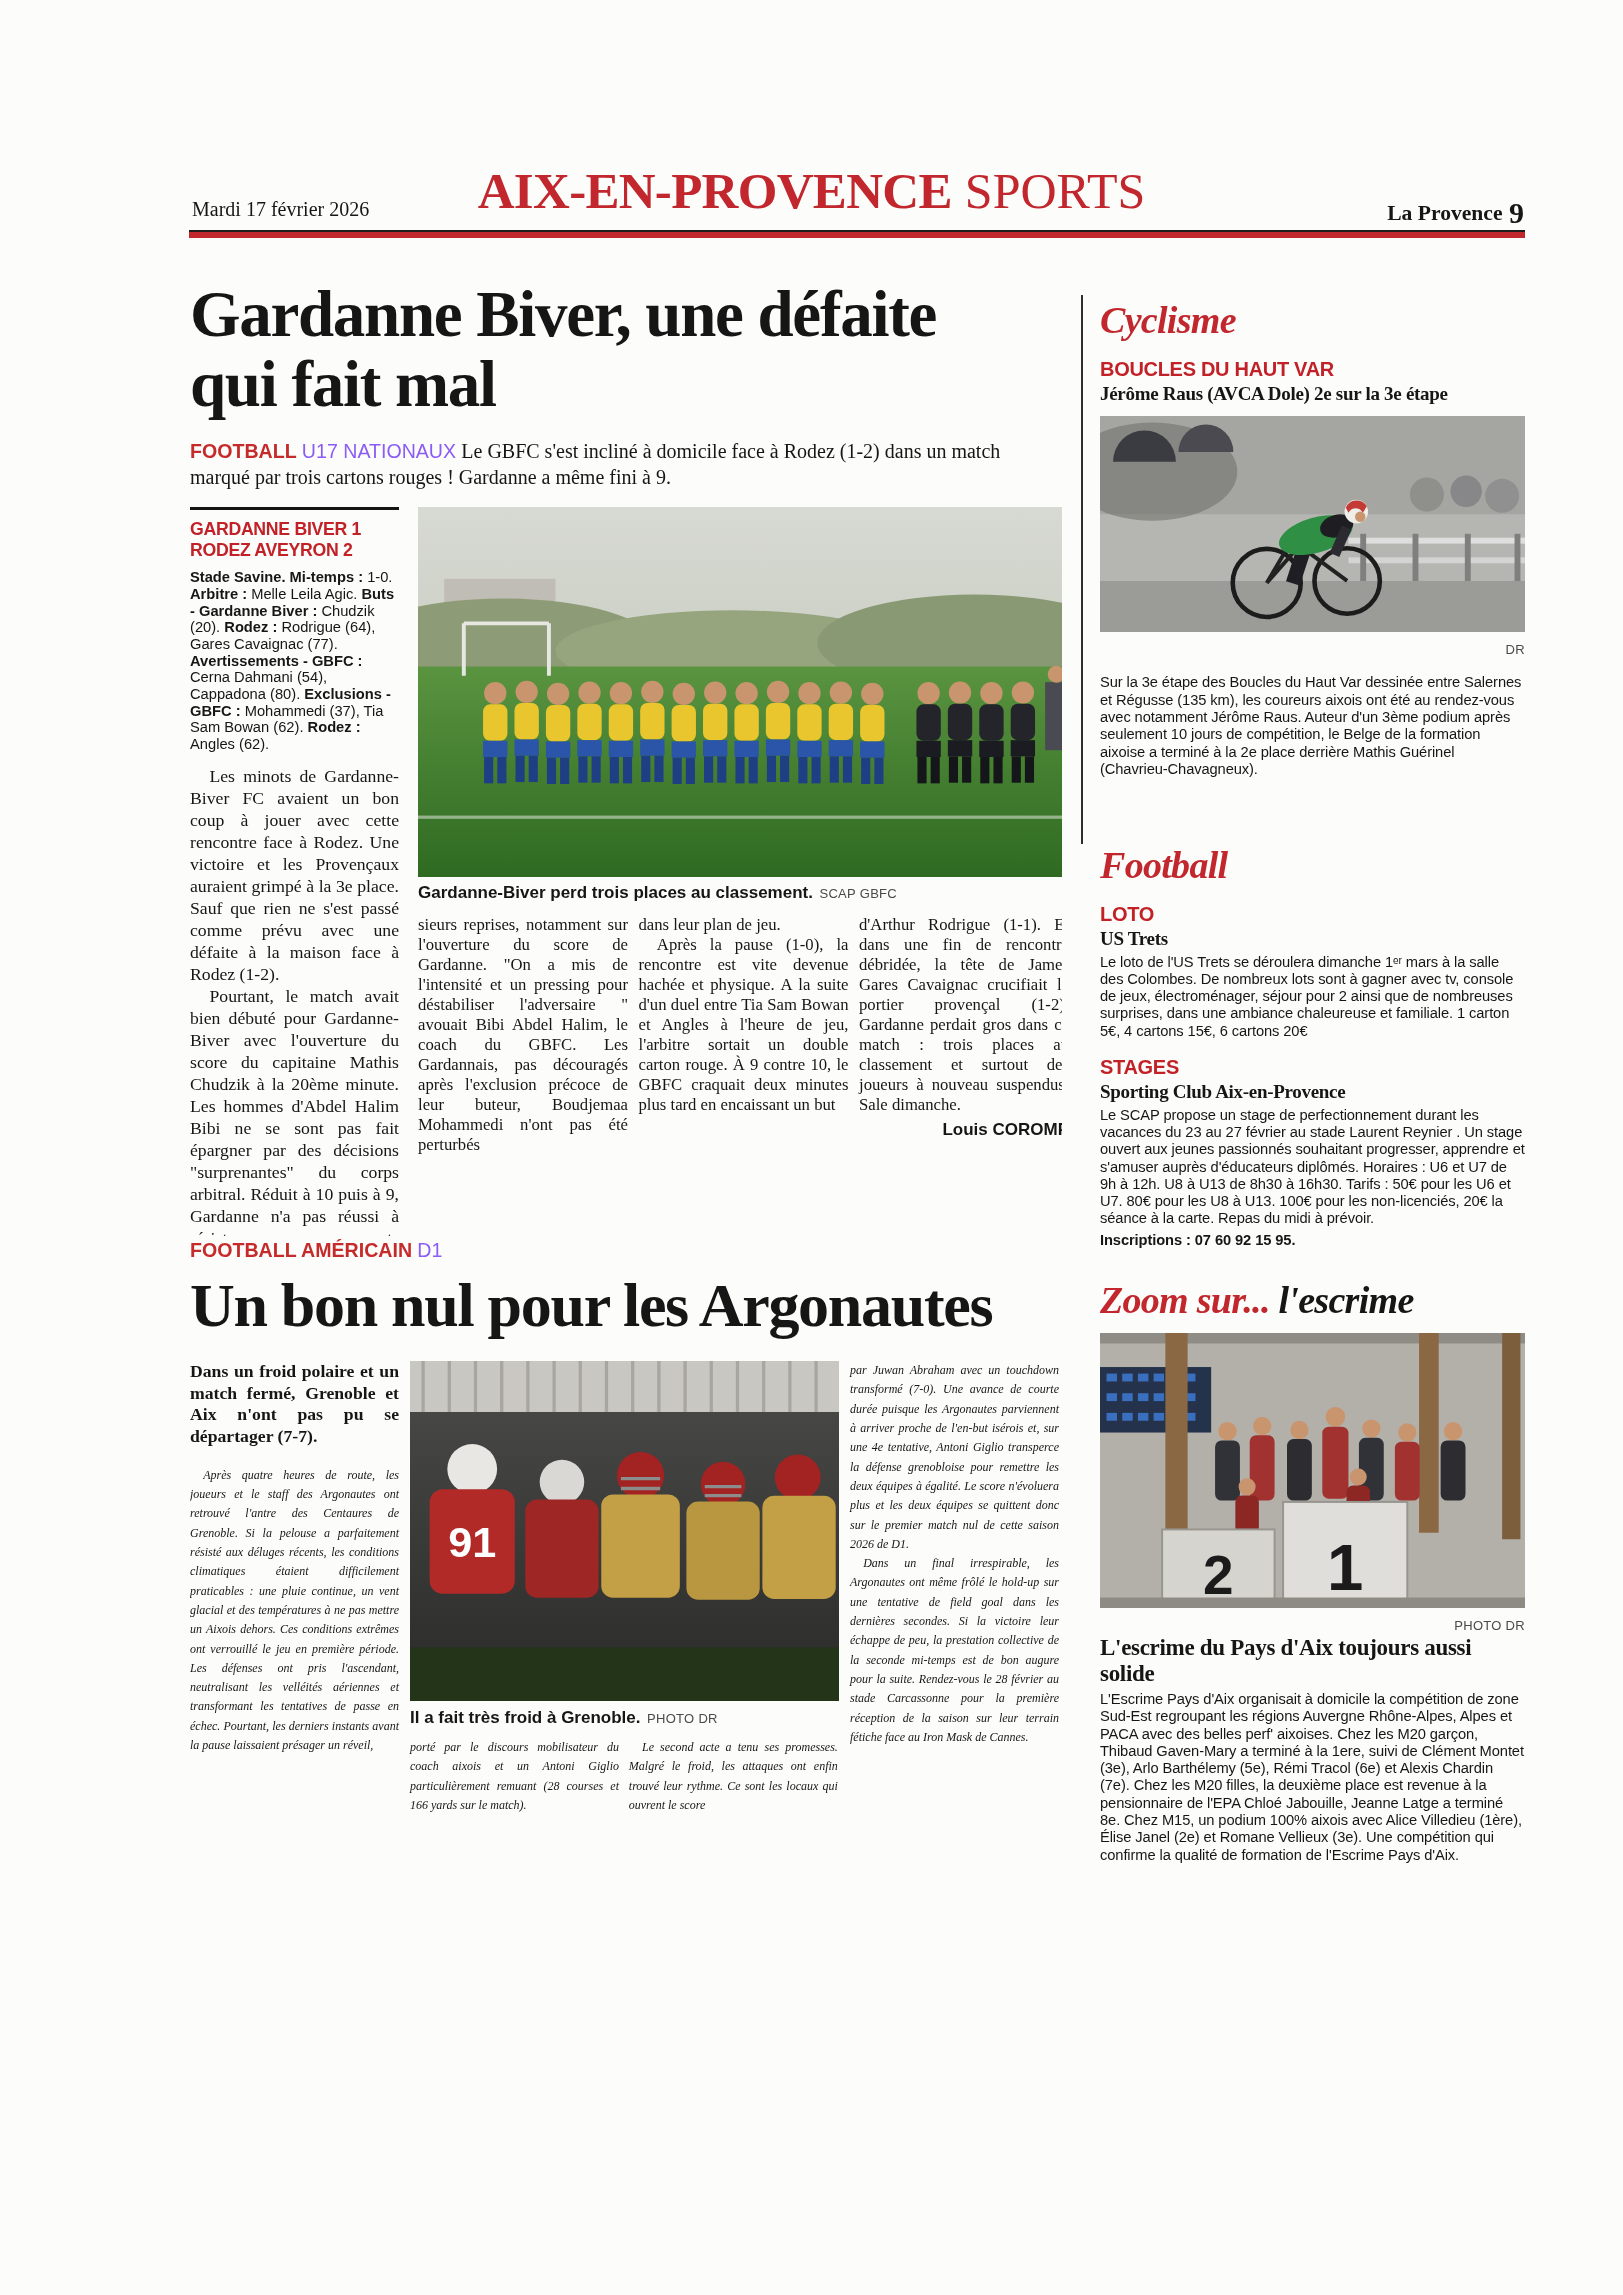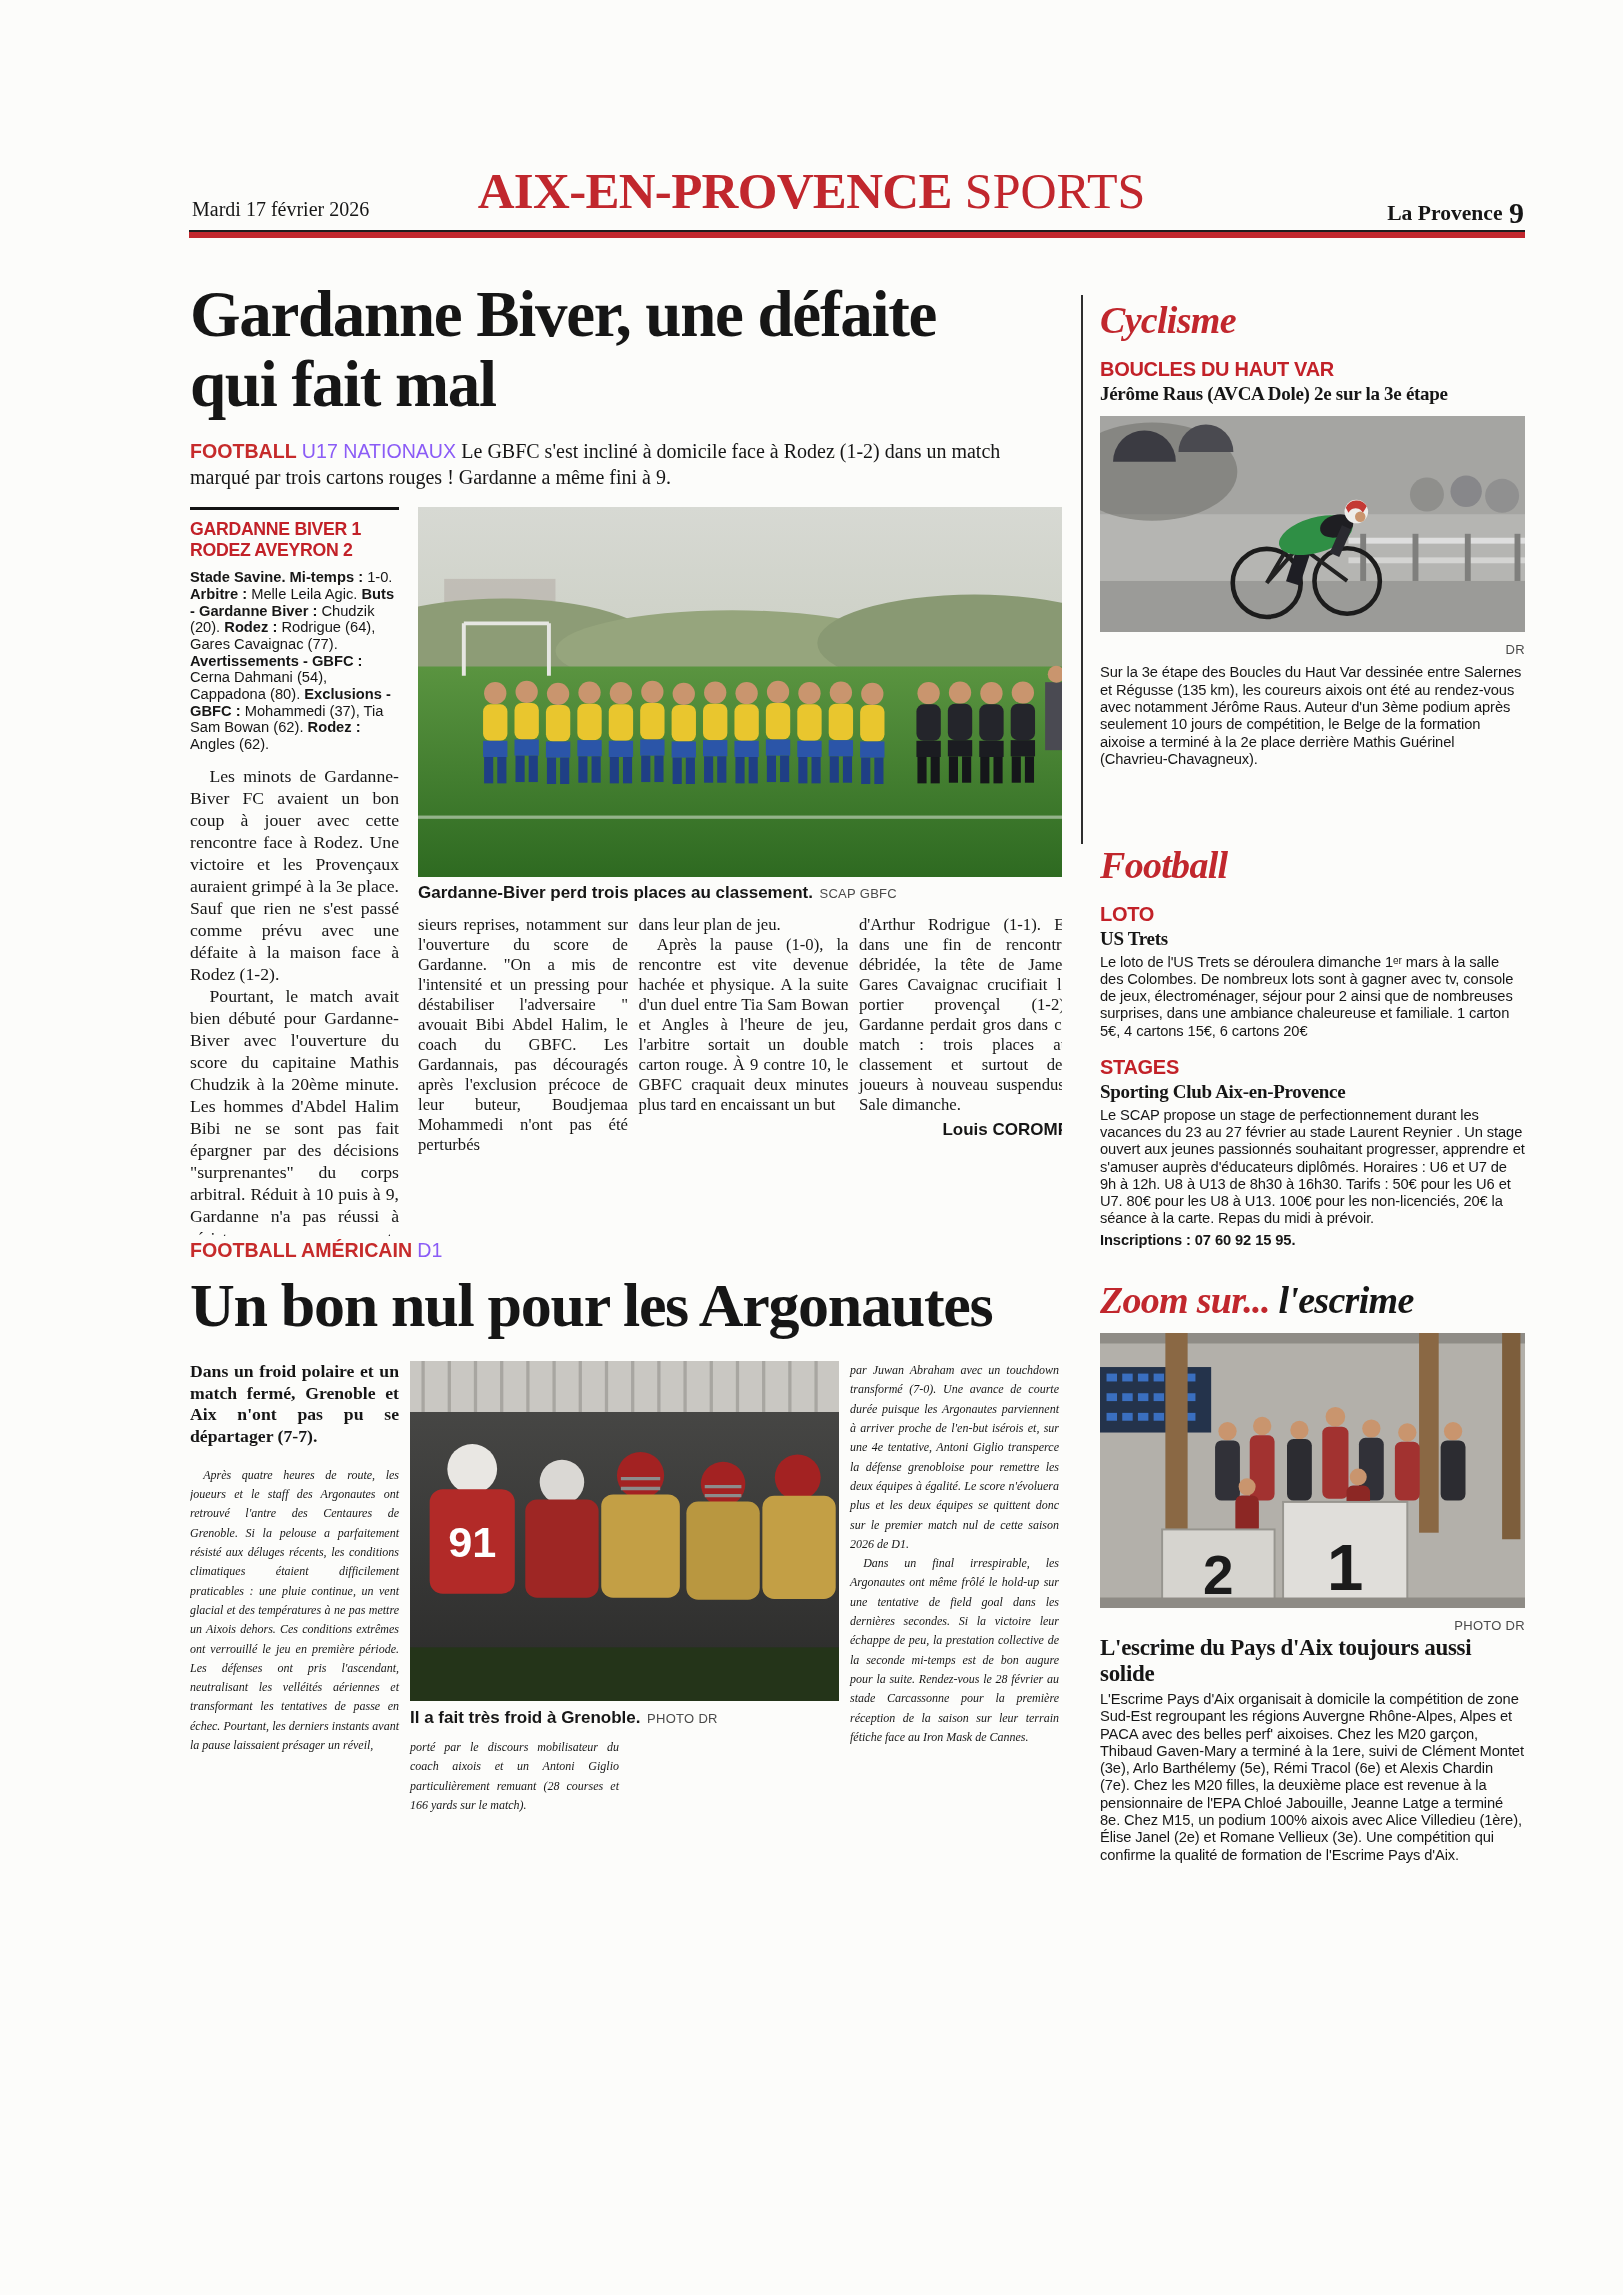--- a/index.html
+++ b/index.html
@@ -61,21 +61,21 @@
   .section-it .blk{color:#161616;}
   .brief-head{font-family:"Liberation Sans",sans-serif;font-weight:700;font-size:20px;color:#c22128;
               margin-top:15.7px;letter-spacing:-0.3px;}
   .brief-sub{font-weight:700;font-size:19px;margin-top:2px;letter-spacing:-0.3px;}
   .sansbody{font-family:"Liberation Sans",sans-serif;font-size:14.7px;line-height:17.3px;margin-top:3.9px;letter-spacing:-0.1px;}
   .cyclist-photo{margin-top:11.8px;}
   .cyclist-photo svg{width:425px;height:216px;}
   .esc-title{font-weight:700;font-size:23px;margin-top:2.6px;letter-spacing:-0.3px;}
   .podium-photo{margin-top:10.5px;}
   .podium-photo svg{width:425px;height:275px;}
-  .mt26{margin-top:7px;}
+  .mt26{margin-top:17px;}
 
   
   .argo{position:absolute;left:190px;top:1239px;width:872px;height:674px;overflow:hidden;}
   .headline2{font-size:62px;line-height:1.05;font-weight:700;letter-spacing:-1.3px;margin-top:10.5px;}
   .argo-cols{display:flex;gap:11px;margin-top:23.6px;align-items:flex-start;}
   .ac1{width:209px;flex:none;}
   .argo-lead{font-size:17.7px;line-height:21.6px;font-weight:700;text-align:justify;}
   .argo-body p{font-size:12px;line-height:19.3px;text-align:justify;text-indent:1.1em;font-style:italic;}
   .ac1 .argo-body{margin-top:18.3px;}
   .acmid{width:429px;flex:none;}
@@ -295,20 +295,23 @@
               <rect x="538" y="206" width="112" height="158" rx="18" fill="#c39f45"></rect>
             </g>
           </svg>
         </figure>
         <div class="caption">
           <span class="cap-b">Il a fait très froid à Grenoble.</span><span class="credit-inline">PHOTO DR</span>
         </div>
         <div class="acmid-cols">
           <div class="col argo-body">
             <p class="cont">porté par le discours mobilisateur du coach aixois et un Antoni Giglio particulièrement remuant (28 courses et 166 yards sur le match).</p>
+          </div>
+          <div class="col argo-body">
+            <p>Le second acte a tenu ses promesses. Malgré le froid, les attaques ont enfin trouvé leur rythme. Ce sont les locaux qui ouvrent le score</p>
           </div>
         </div>
       </div>
       <div class="ac4 argo-body cont-first">
         <p>par Juwan Abraham avec un touchdown transformé (7-0). Une avance de courte durée puisque les Argonautes parviennent à arriver proche de l'en-but isérois et, sur une 4e tentative, Antoni Giglio transperce la défense grenobloise pour remettre les deux équipes à égalité. Le score n'évoluera plus et les deux équipes se quittent donc sur le premier match nul de cette saison 2026 de D1.</p>
           <p>Dans un final irrespirable, les Argonautes ont même frôlé le hold-up sur une tentative de field goal dans les dernières secondes. Si la victoire leur échappe de peu, la prestation collective de la seconde mi-temps est de bon augure pour la suite. Rendez-vous le 28 février au stade Carcassonne pour la première réception de la saison sur leur terrain fétiche face au Iron Mask de Cannes.</p>
       </div>
     </div>
   </section>
 

